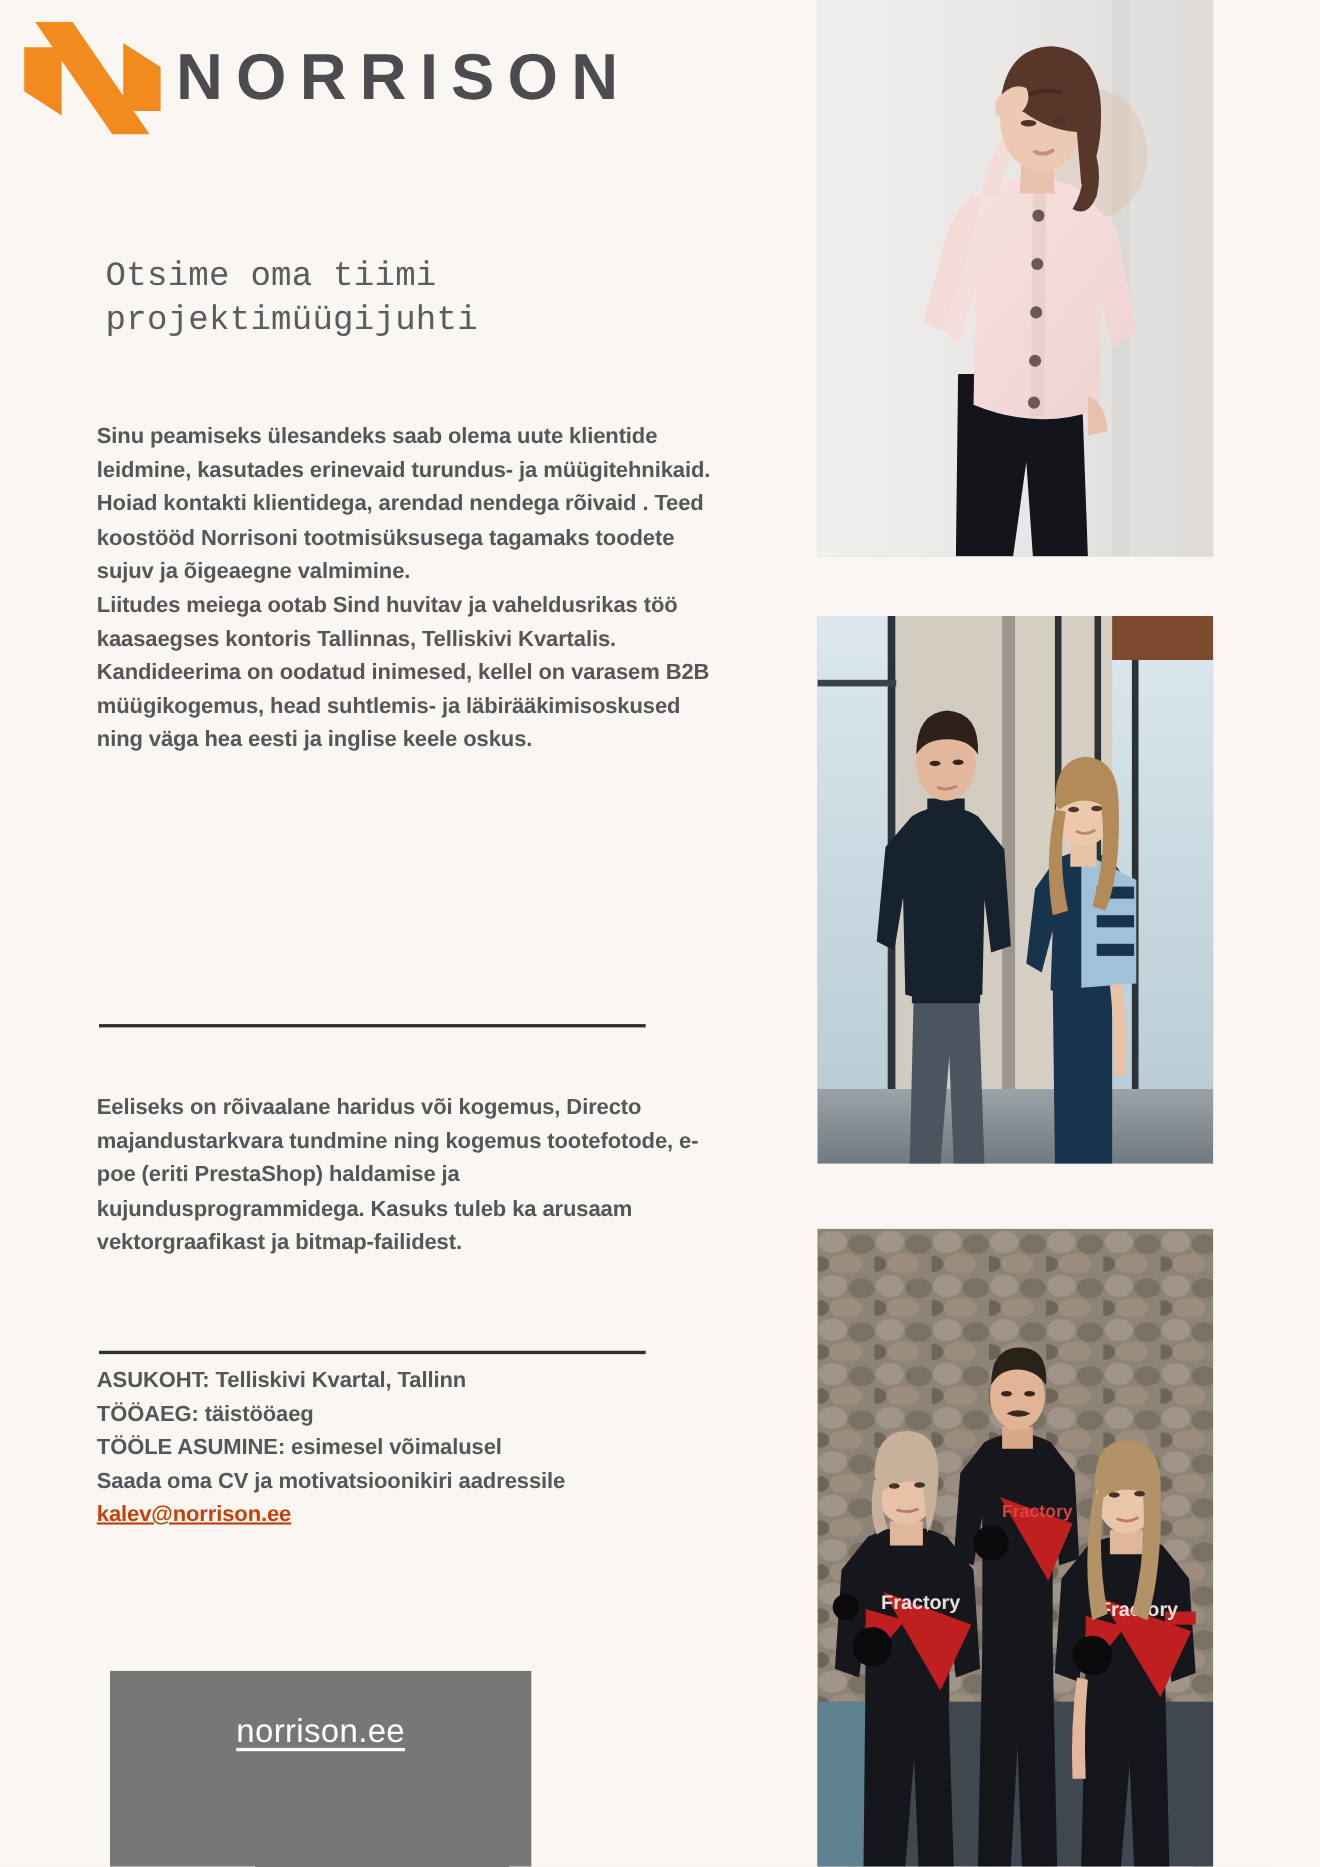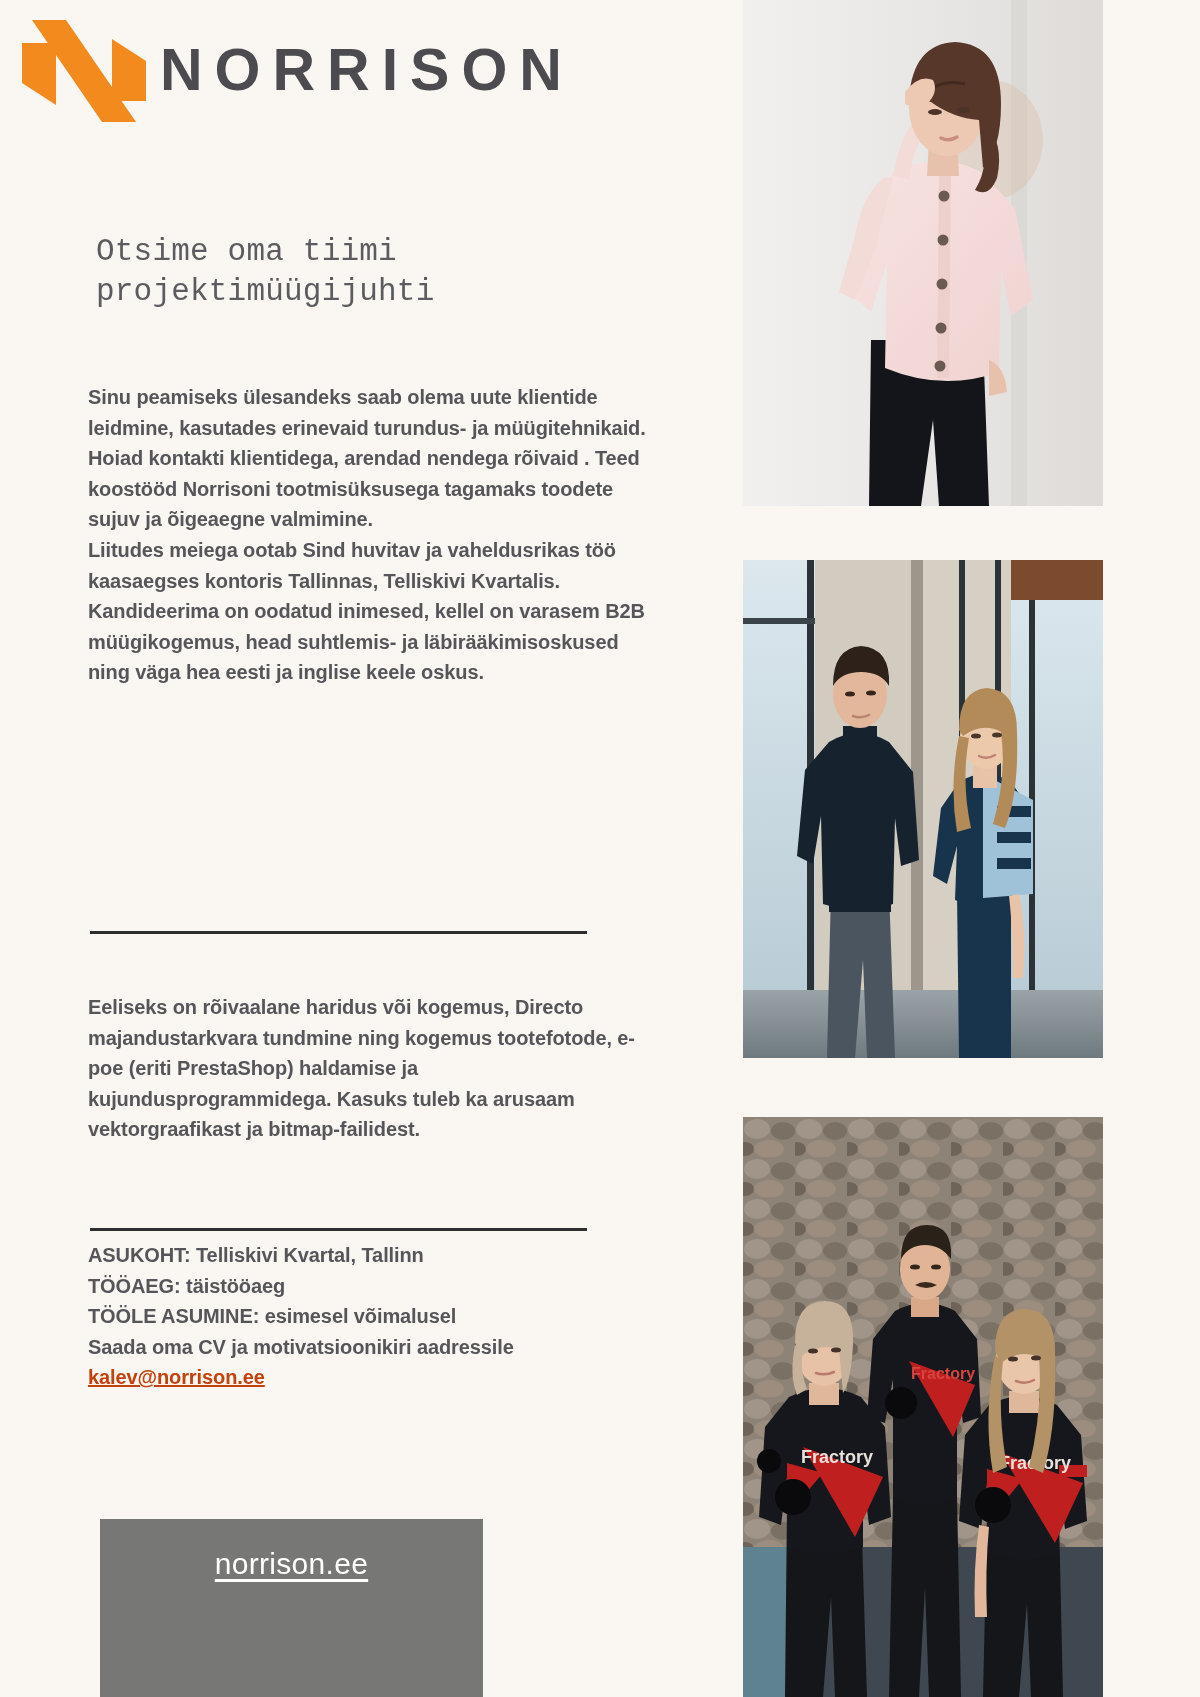--- a/index.html
+++ b/index.html
@@ -116,21 +116,21 @@
   
   .footer-btn {
     position: absolute;
     left: 100px;
     top: 1519px;
     width: 383px;
     height: 178px;
     background: #777776;
     display: flex;
     justify-content: center;
-    padding-top: 28px;
+    padding-top: 39px;
     box-sizing: border-box;
   }
   .footer-btn-label {
     font-size: 30px;
     font-weight: 400;
     color: #ffffff;
     text-decoration: underline;
     text-underline-offset: 5px;
     letter-spacing: 0.3px;
   }

